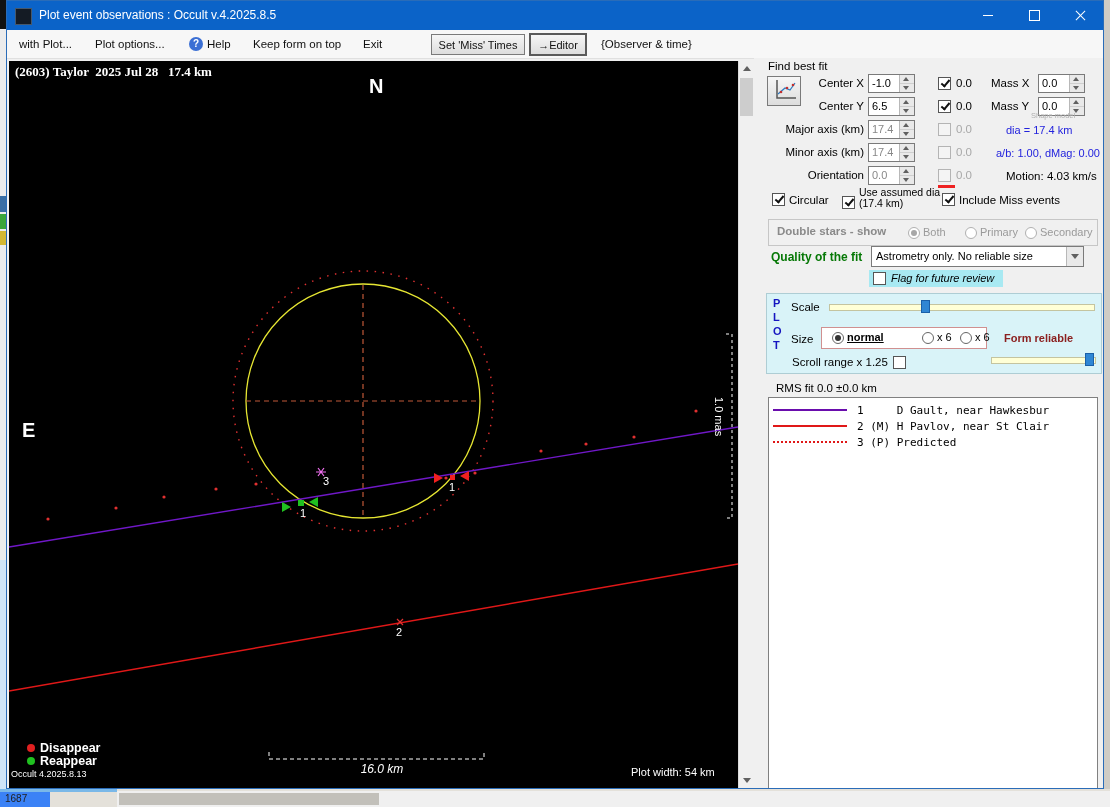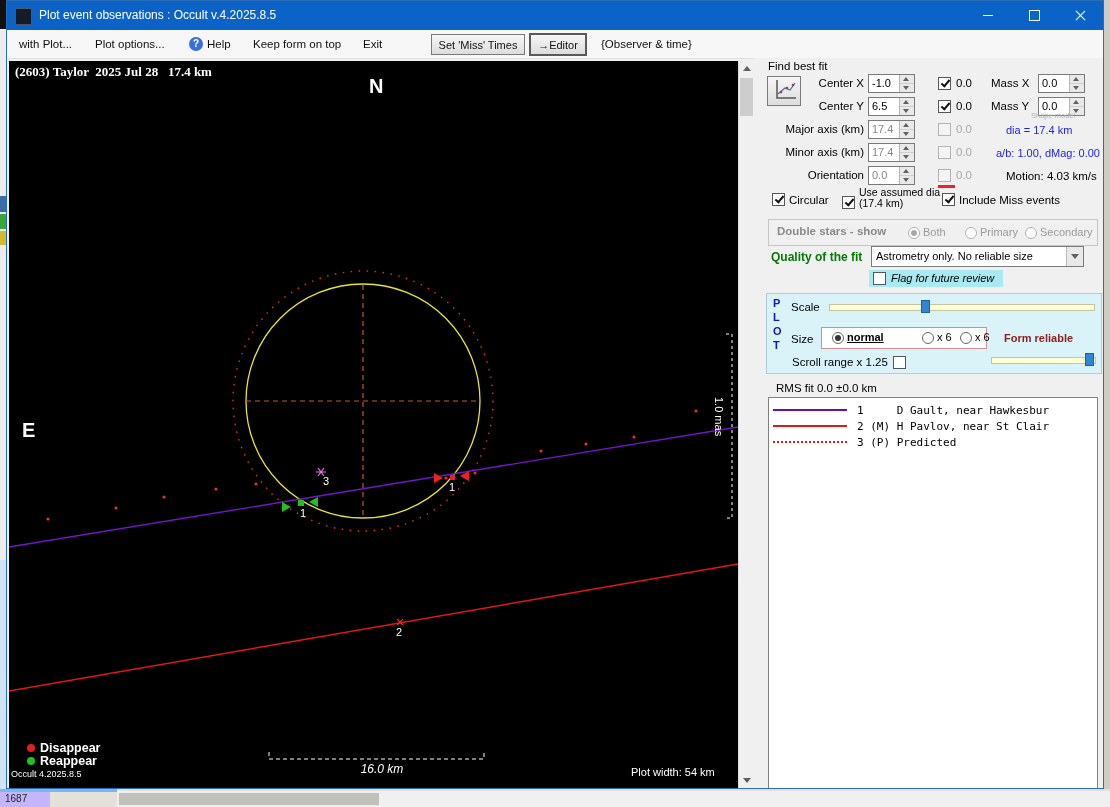--- a/index.html
+++ b/index.html
@@ -166,21 +166,21 @@
     
     <div class="ptext" style="left:6px;top:3px;font-size:13px;font-weight:bold;font-family:Liberation Serif, serif;">(2603) Taylor  2025 Jul 28   17.4 km</div>
     <div class="ptext" style="left:360px;top:14px;font-size:20px;font-weight:bold;">N</div>
     <div class="ptext" style="left:13px;top:358px;font-size:20px;font-weight:bold;">E</div>
     <div class="ptext" style="left:440px;top:420px;font-size:11px;">1</div>
     <div class="ptext" style="left:291px;top:446px;font-size:11px;">1</div>
     <div class="ptext" style="left:387px;top:565px;font-size:11px;">2</div>
     <div class="ptext" style="left:314px;top:414px;font-size:11px;">3</div>
     <div class="ptext" style="left:31px;top:680px;font-size:12.5px;font-weight:bold;">Disappear</div>
     <div class="ptext" style="left:31px;top:693px;font-size:12.5px;font-weight:bold;">Reappear</div>
-    <div class="ptext" style="left:2px;top:708px;font-size:9px;">Occult 4.2025.8.5</div>
+    <div class="ptext" style="left:2px;top:708px;font-size:9px;">Occult 4.2025.8.13</div>
     <div class="ptext" style="left:328px;top:701px;width:90px;text-align:center;font-size:12px;font-style:italic;">16.0 km</div>
     <div class="ptext" style="left:622px;top:705px;font-size:11px;">Plot width: 54 km</div>
     <div class="ptext" style="left:716px;top:336px;font-size:11px;transform:rotate(90deg);transform-origin:top left;">1.0 mas</div>
   </div>
 
   <div class="abs sb" style="left:731px;top:60px;width:16px;height:727px;border-left:1px solid #dcdcdc;box-sizing:border-box;">
     <div class="sb-arrow" style="left:0;top:0;width:16px;height:16px;">
         <i class="tri tri-up" style="left:4px;top:5px;"></i>
       </div>
     <div class="sb-thumb" style="left:1px;top:17px;width:13px;height:38px;"></div>
@@ -386,19 +386,19 @@
         <div class="sb-arrow" style="right:0;top:0;width:15px;height:15px;">
             <i class="tri tri-right" style="left:6px;top:3px;"></i>
           </div>
       </div>
     </div>
   </div>
 </div>
 
 <div id="bottomstrip">
   <div class="abs" style="left:0;top:0;width:117px;height:3px;background:#7ab8e8;"></div>
-  <div class="abs" style="left:0;top:3px;width:50px;height:15px;background:#c4b5fd;">
+  <div class="abs" style="left:0;top:3px;width:50px;height:15px;background:#3b82f6;">
     <span style="position:absolute;left:5px;top:1px;font-size:10px;color:#222;">1687</span>
   </div>
   <div class="abs sb" style="left:117px;top:2px;width:993px;height:16px;">
     <div class="sb-thumb" style="left:2px;top:2px;width:260px;height:12px;background:#c2c0ba;"></div>
   </div>
 </div>
 
 </body></html>

